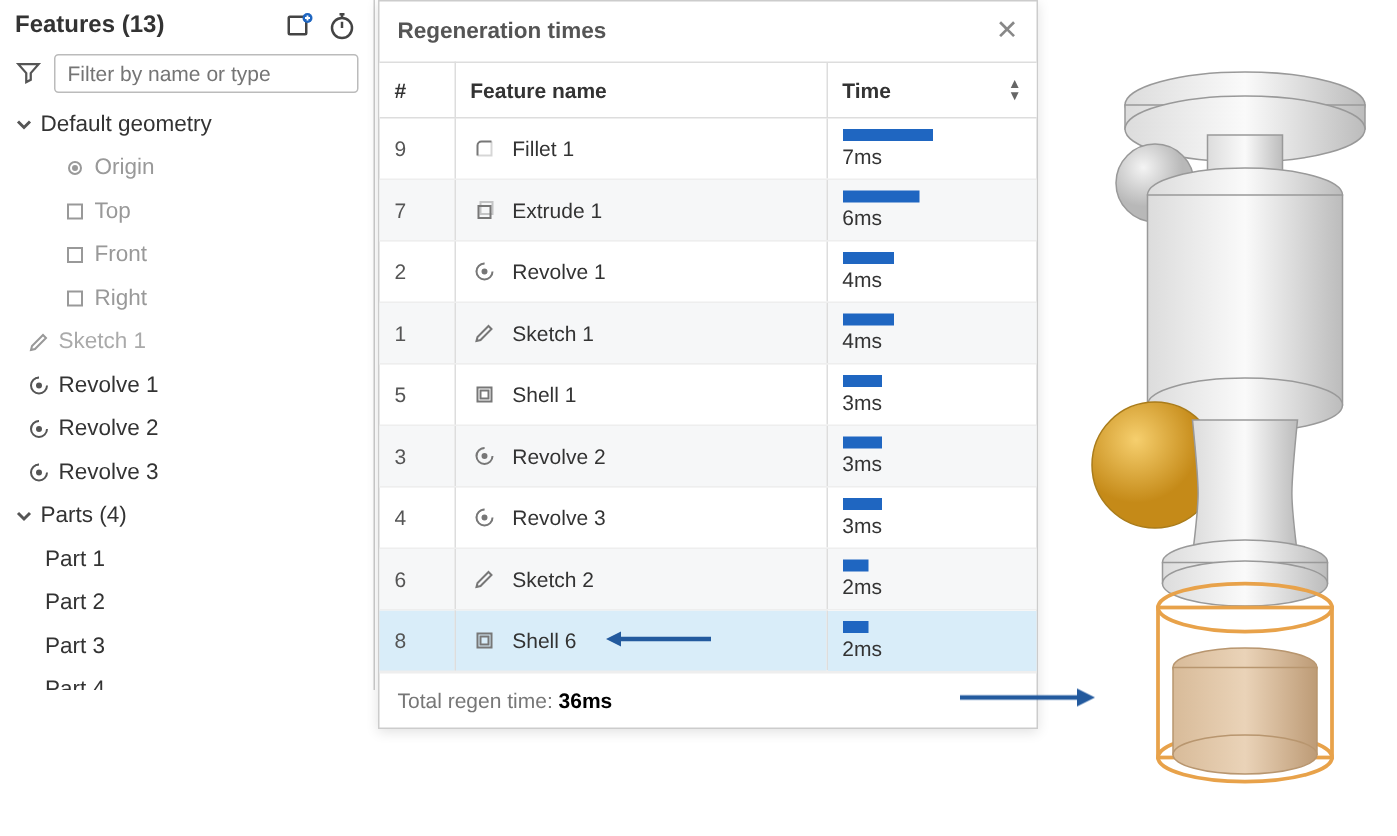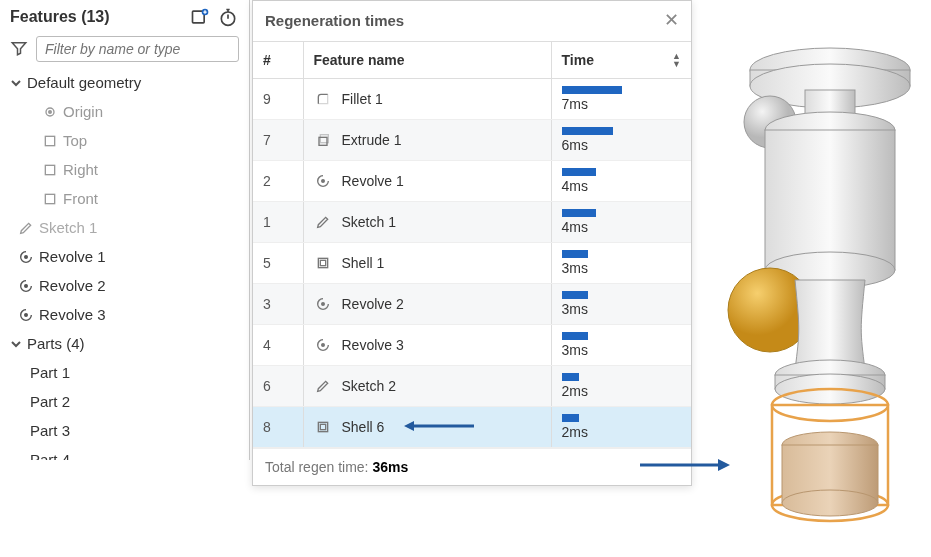--- a/index.html
+++ b/index.html
@@ -49,21 +49,20 @@
   .funnel {
     width: 20px; height: 20px;
     color: #555;
   }
   .filter-input {
     flex: 1;
     border: 1px solid #bbb;
     border-radius: 3px;
     padding: 4px 8px;
     font-size: 14px;
-    font-style: italic;
     color: #888;
   }
   .tree {
     flex: 1;
     overflow-y: auto;
     padding: 0 2px 10px 6px;
     position: relative;
   }
   .tree::-webkit-scrollbar { width: 8px; }
   .tree::-webkit-scrollbar-thumb { background: #bdbdbd; border-radius: 4px; }
@@ -224,27 +223,27 @@
         <div class="tree-row child">
           <span class="mini-icon"><svg width="16" height="16" viewBox="0 0 24 24" fill="none" stroke="currentColor" stroke-width="2">
               <rect x="5" y="5" width="14" height="14"></rect>
             </svg></span>
           <span>Top</span>
         </div>
         <div class="tree-row child">
           <span class="mini-icon"><svg width="16" height="16" viewBox="0 0 24 24" fill="none" stroke="currentColor" stroke-width="2">
               <rect x="5" y="5" width="14" height="14"></rect>
             </svg></span>
-          <span>Right</span>
+          <span>Front</span>
         </div>
         <div class="tree-row child">
           <span class="mini-icon"><svg width="16" height="16" viewBox="0 0 24 24" fill="none" stroke="currentColor" stroke-width="2">
               <rect x="5" y="5" width="14" height="14"></rect>
             </svg></span>
-          <span>Front</span>
+          <span>Right</span>
         </div>
       </div>
 
     <div id="feat-list">
         <div class="tree-row feat dimmed">
           <span class="mini-icon "><svg width="16" height="16" viewBox="0 0 24 24" fill="none" stroke="currentColor" stroke-width="2">
               <path d="M4 20l4-1 11-11-3-3L5 16l-1 4z"></path>
             </svg></span>
           <span>Sketch 1</span>
         </div>

